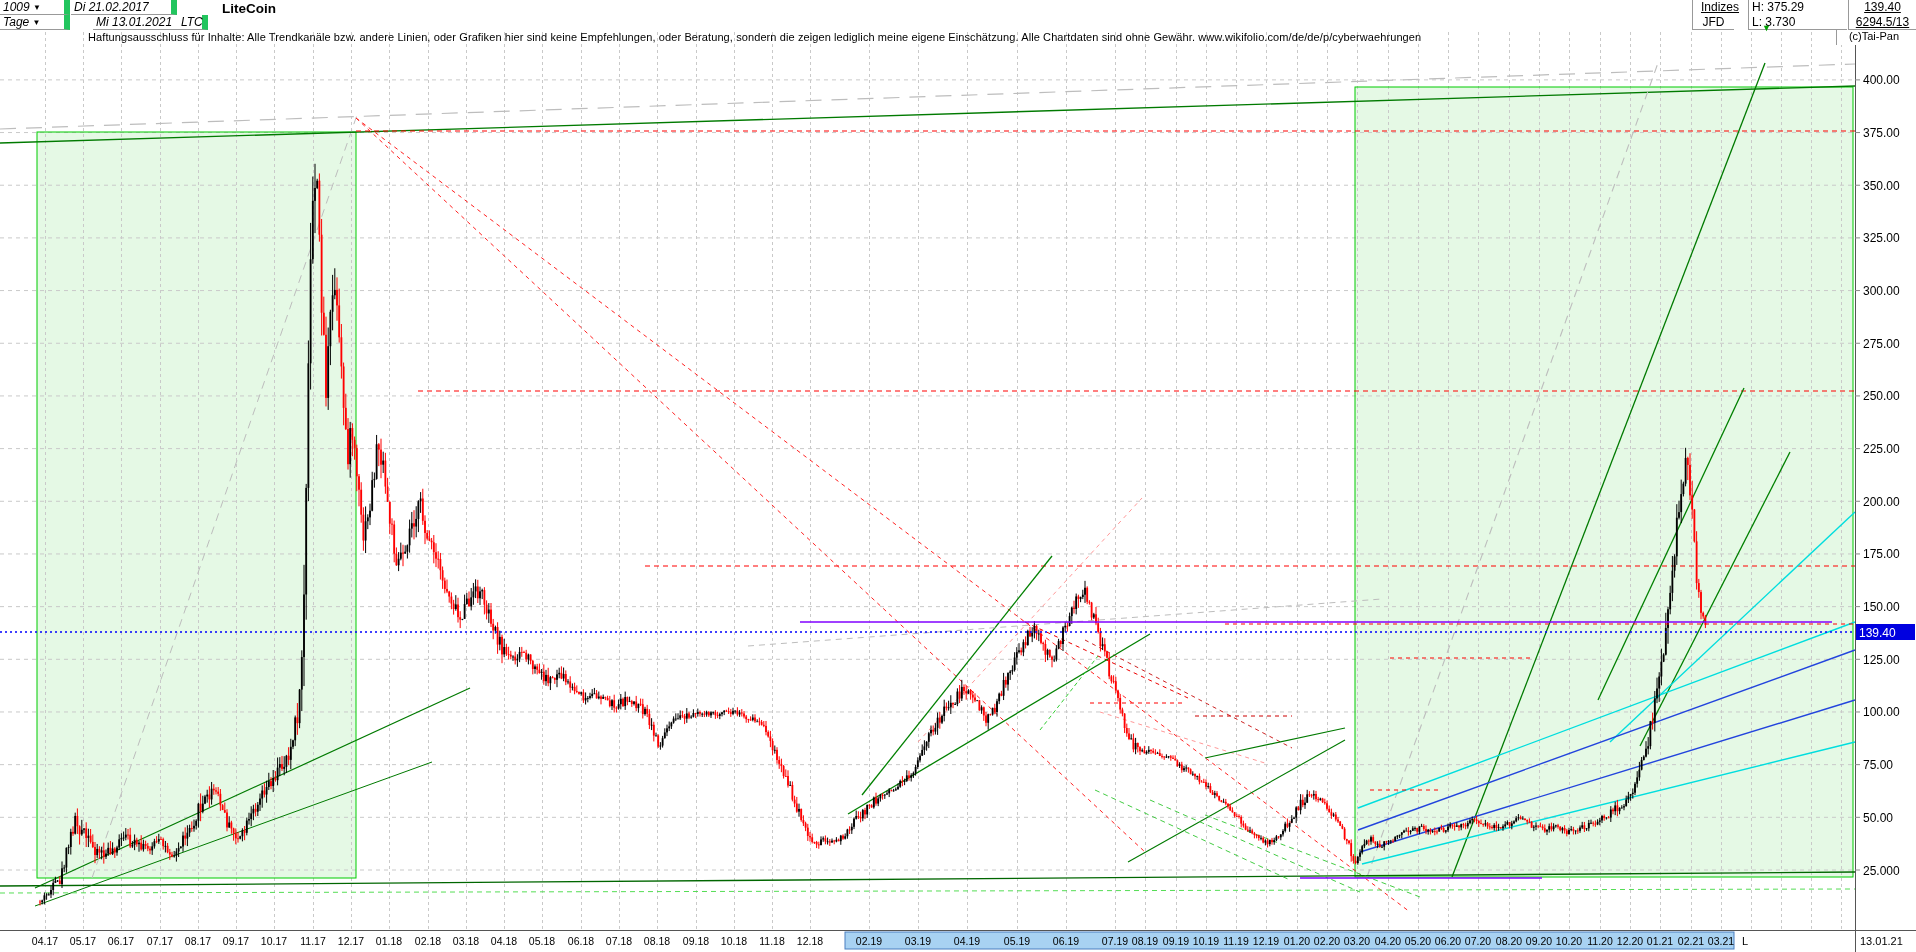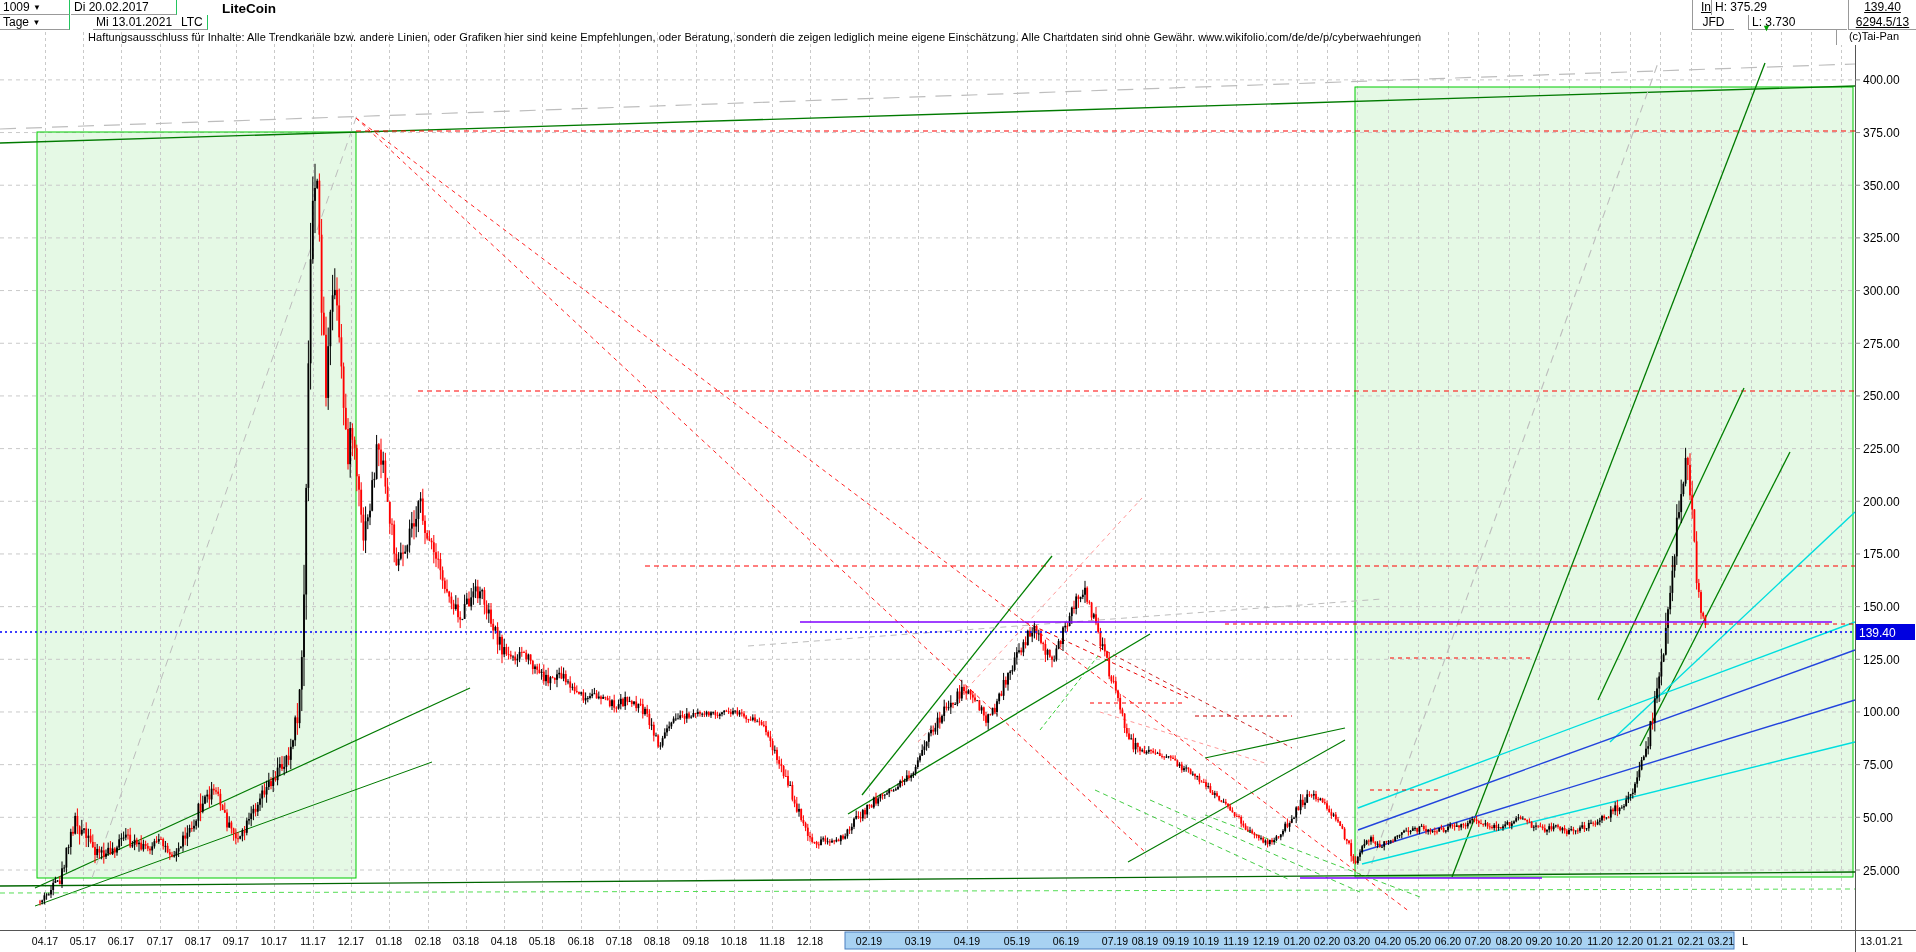--- a/index.html
+++ b/index.html
@@ -1,21 +1,21 @@
 <!DOCTYPE html>
 <html><head>
 <meta charset="utf-8">
 <style>
   html,body{margin:0;padding:0;background:#fff;}
   #app{position:relative;width:1916px;height:952px;background:#fff;overflow:hidden;
        font-family:"Liberation Sans",sans-serif;color:#000;}
   #chart-svg{position:absolute;left:0;top:0;}
   .hdr-cell{position:absolute;background:#fff;font-size:12px;line-height:14px;
             box-sizing:border-box;padding:0 3px;white-space:nowrap;}
-  .b-r{border-right:1px solid #22c55e;} .b-b{border-bottom:1px solid #999;}
+  .b-r{border-right:6px solid #22c55e;font-style:italic;} .b-b{border-bottom:1px solid #999;}
   .b-l{border-left:1px solid #999;}
   .ra{text-align:center;text-decoration:underline;} .ca{text-align:center;}
   #title{position:absolute;left:218px;top:1px;font-size:13.5px;font-weight:bold;background:#fff;padding:0 4px;}
   #disclaimer{position:absolute;left:88px;top:31px;font-size:11px;letter-spacing:0.1px;
               white-space:nowrap;max-width:1745px;overflow:hidden;}
   #copyright{position:absolute;right:0;top:30px;width:62px;font-size:11px;text-align:right;
              background:#fff;border-left:1px solid #999;height:15px;padding-right:17px;}
   .dd{font-size:8px;vertical-align:1px;}
   #hdr-marker{position:absolute;left:1762px;top:23px;font-size:9px;color:#00a000;}
 </style>
@@ -1759,28 +1759,28 @@
         <text x="1630" y="945" font-size="10.5" fill="#000" font-family="&quot;Liberation Sans&quot;,sans-serif" text-anchor="middle">12.20</text>
         <text x="1660" y="945" font-size="10.5" fill="#000" font-family="&quot;Liberation Sans&quot;,sans-serif" text-anchor="middle">01.21</text>
         <text x="1691" y="945" font-size="10.5" fill="#000" font-family="&quot;Liberation Sans&quot;,sans-serif" text-anchor="middle">02.21</text>
         <text x="1721" y="945" font-size="10.5" fill="#000" font-family="&quot;Liberation Sans&quot;,sans-serif" text-anchor="middle">03.21</text>
         <text x="1745" y="945" font-size="11" fill="#000" font-family="&quot;Liberation Sans&quot;,sans-serif" text-anchor="middle">L</text>
         <text x="1860" y="945" font-size="11" fill="#000" font-family="&quot;Liberation Sans&quot;,sans-serif">13.01.21</text>
       </g>
     </svg>
 
   <div class="hdr-cell b-r b-b" style="left:0;top:0;width:70px;height:15px;"><span>1009</span> <span class="dd">▼</span></div>
-  <div class="hdr-cell b-r b-b" style="left:71px;top:0;width:106px;height:15px;">Di 20.02.2017</div>
+  <div class="hdr-cell b-r b-b" style="left:71px;top:0;width:106px;height:15px;">Di 21.02.2017</div>
   <div class="hdr-cell b-r b-b" style="left:0;top:15px;width:70px;height:15px;"><span>Tage</span> <span class="dd">▼</span></div>
   <div class="hdr-cell b-r b-b" style="left:71px;top:15px;width:106px;height:15px;margin-left:22px;">Mi 13.01.2021</div>
   <div class="hdr-cell b-r b-b" style="left:178px;top:15px;width:30px;height:15px;">LTC</div>
   <div id="title">LiteCoin</div>
 
   <div class="hdr-cell b-l ra" style="left:1692px;top:0;width:55px;height:15px;">Indizes</div>
-  <div class="hdr-cell b-l" style="left:1711px;top:0;width:108px;height:15px;">H: 375.29</div>
+  <div class="hdr-cell b-l" style="left:1748px;top:0;width:108px;height:15px;">H: 375.29</div>
   <div class="hdr-cell b-l ra" style="left:1848px;top:0;width:68px;height:15px;">139.40</div>
   <div class="hdr-cell b-l ca b-b" style="left:1692px;top:15px;width:42px;height:15px;">JFD</div>
   <div class="hdr-cell b-l b-b" style="left:1748px;top:15px;width:99px;height:15px;">L: 3.730</div>
   <div class="hdr-cell b-l ra b-b" style="left:1848px;top:15px;width:68px;height:15px;">6294.5/13</div>
   <div id="hdr-marker">▼</div>
 
   <div id="disclaimer">Haftungsausschluss für Inhalte: Alle Trendkanäle bzw. andere Linien, oder Grafiken hier sind keine Empfehlungen, oder Beratung, sondern die zeigen lediglich meine eigene Einschätzung. Alle Chartdaten sind ohne Gewähr.  www.wikifolio.com/de/de/p/cyberwaehrungen</div>
   <div id="copyright">(c)Tai-Pan</div>
 
 </div>

